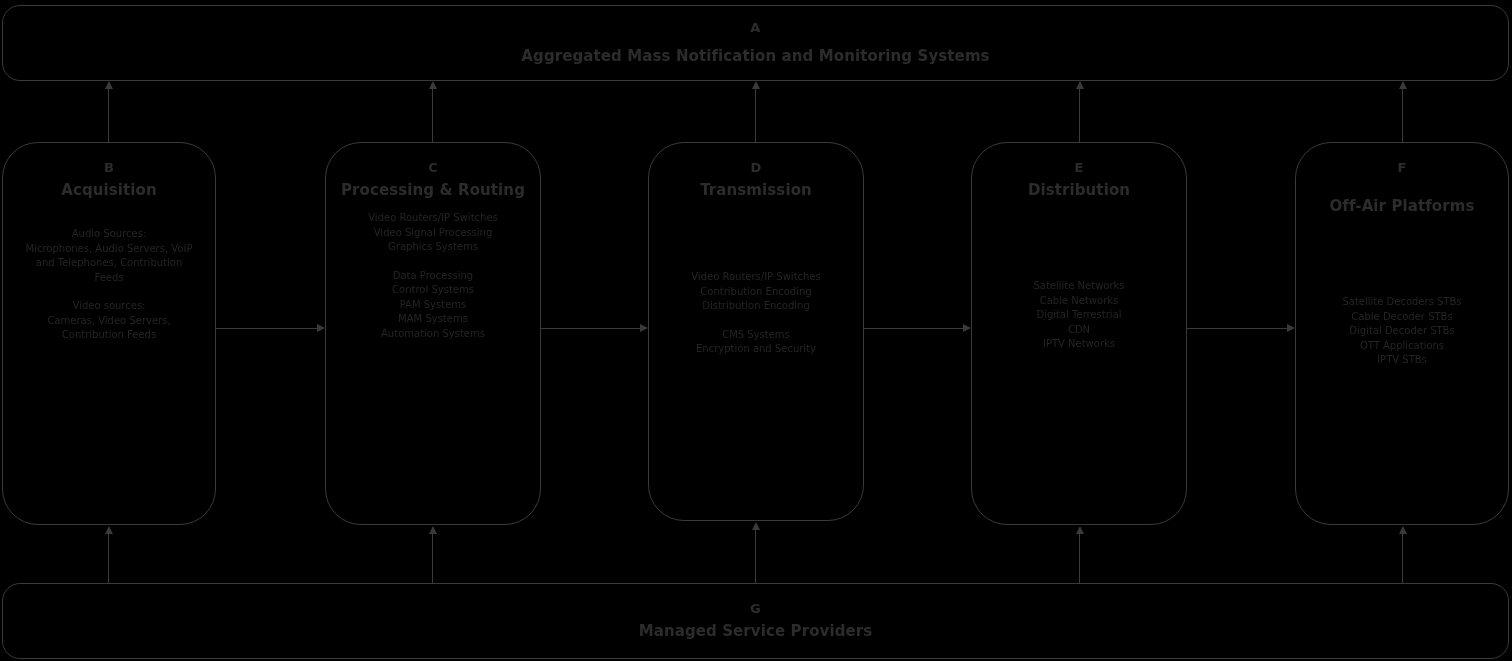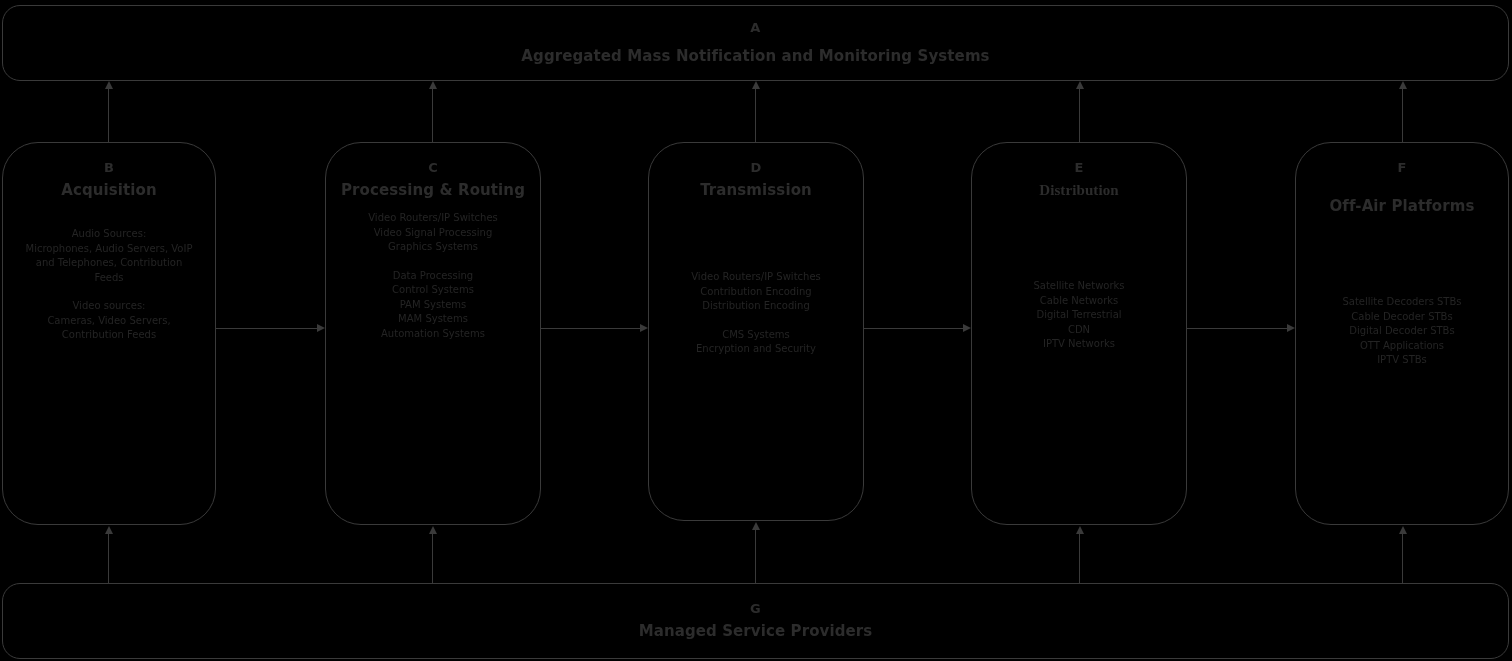--- a/index.html
+++ b/index.html
@@ -163,21 +163,21 @@
       </div>
       <div class="body-group">
         <span class="body-line">CMS Systems</span>
         <span class="body-line">Encryption and Security</span>
       </div>
     </div>
   </div>
 
   <div class="node node-stage" style="left:971px; top:142px; width:216px; height:383px; padding:18px 2px 0 2px;">
     <div class="node-key">E</div>
-    <div class="node-title" style="margin-top:6px;font-family:Liberation Serif, serif;">Distribution</div>
+    <div class="node-title" style="margin-top:6px;">Distribution</div>
     <div class="node-body" style="margin-top:80px;">
       <div class="body-group">
         <span class="body-line">Satellite Networks</span>
         <span class="body-line">Cable Networks</span>
         <span class="body-line">Digital Terrestrial</span>
         <span class="body-line">CDN</span>
         <span class="body-line">IPTV Networks</span>
       </div>
     </div>
   </div>

